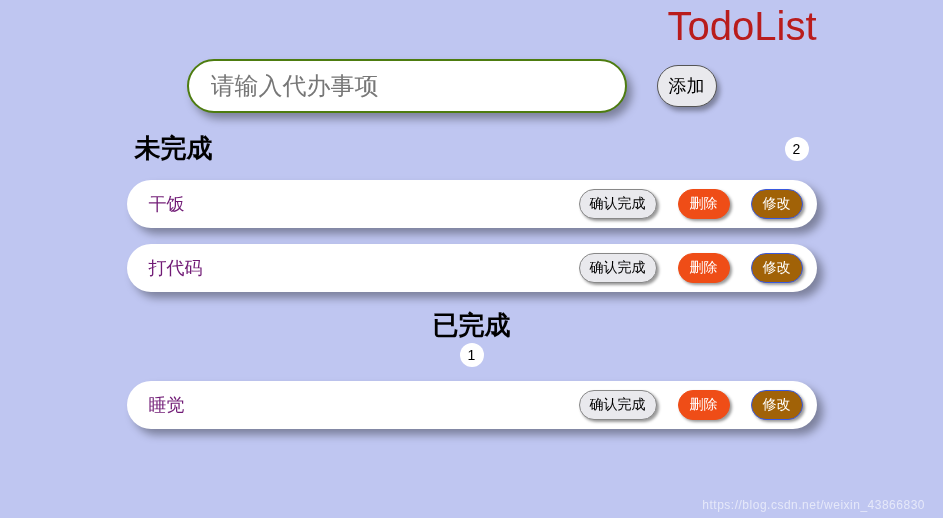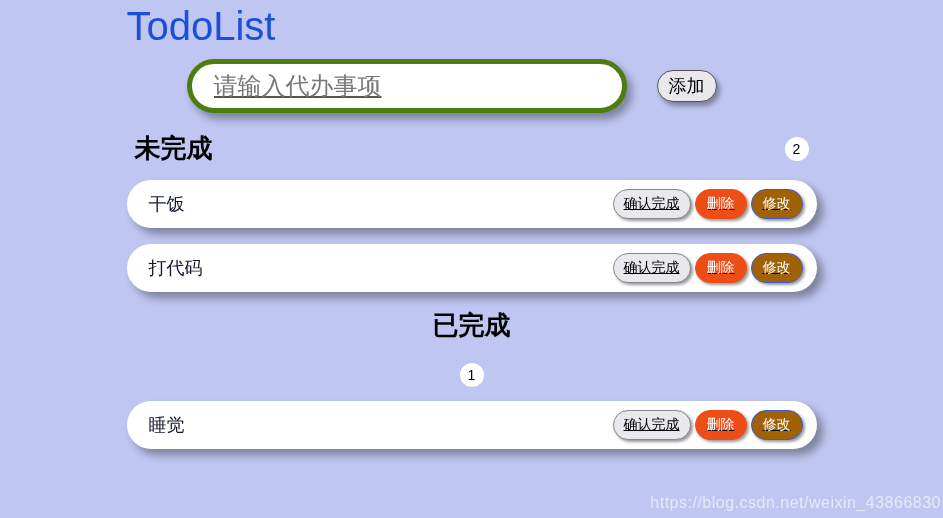--- a/index.html
+++ b/index.html
@@ -10,64 +10,62 @@
       font-family: "Microsoft YaHei", sans-serif;
       overflow: hidden;
       position: relative;
     }
     .container {
       width: 690px;
       margin: 0 auto;
       padding-top: 0;
     }
     .title {
-      text-align: left;
+      text-align: right;
       font-size: 40px;
       font-weight: 400;
-      color: #1d4ed8;
+      color: #b91c1c;
       padding: 4px 0 10px 0;
     }
     .input-row {
       display: flex;
       align-items: center;
       gap: 30px;
       padding-left: 60px;
       margin-bottom: 18px;
     }
     .todo-input {
       width: 440px;
       height: 54px;
       border-radius: 30px;
-      border: 5px solid #4d7c0f;
+      border: 2px solid #4d7c0f;
       background: #fff;
       padding: 0 22px;
       font-size: 24px;
       color: #555;
       outline: none;
       box-shadow: 5px 6px 8px rgba(0,0,0,0.35);
-      text-decoration: underline;
     }
     .todo-input::placeholder { color: #777; }
     .add-btn {
       width: 60px;
-      height: 32px;
+      height: 42px;
       border-radius: 22px;
       border: 1px solid #555;
       background: #e9e9ed;
       font-size: 18px;
       cursor: pointer;
       box-shadow: 3px 4px 5px rgba(0,0,0,0.35);
     }
     .section-header {
       display: flex;
       justify-content: space-between;
       align-items: center;
       padding: 0 8px;
       margin-bottom: 14px;
-      gap: 20px;
     }
     .section-title {
       font-size: 26px;
       font-weight: 700;
       color: #000;
     }
     .count-badge {
       width: 24px;
       height: 24px;
       border-radius: 50%;
@@ -84,26 +82,25 @@
       height: 48px;
       display: flex;
       align-items: center;
       justify-content: space-between;
       padding: 0 14px 0 22px;
       margin-bottom: 16px;
       box-shadow: 6px 6px 8px rgba(0,0,0,0.35);
     }
     .item-text {
       font-size: 18px;
-      color: #0f172a;
+      color: #701a75;
     }
     .btn-group {
       display: flex;
-      gap: 4px;
-      text-decoration: underline;
+      gap: 21px;
     }
     .pill-btn {
       height: 30px;
       border-radius: 16px;
       border: 1px solid #888;
       font-size: 14px;
       cursor: pointer;
       padding: 0 10px;
       box-shadow: 2px 2px 3px rgba(0,0,0,0.4);
       white-space: nowrap;
@@ -121,23 +118,23 @@
     }
     .pill-btn.edit {
       background: #a16207;
       color: #fff;
       border-color: #3959df;
       min-width: 52px;
     }
     .watermark {
       position: absolute;
       bottom: 6px;
-      right: 2px;
+      right: 18px;
       color: rgba(255,255,255,0.6);
-      font-size: 16px;
+      font-size: 12px;
       letter-spacing: 0.5px;
       pointer-events: none;
     }
     .section2 { margin-top: 10px; flex-direction: column; }
   </style>
 </head>
 <body>
 
 <div class="container">
   <h1 class="title">TodoList</h1>

